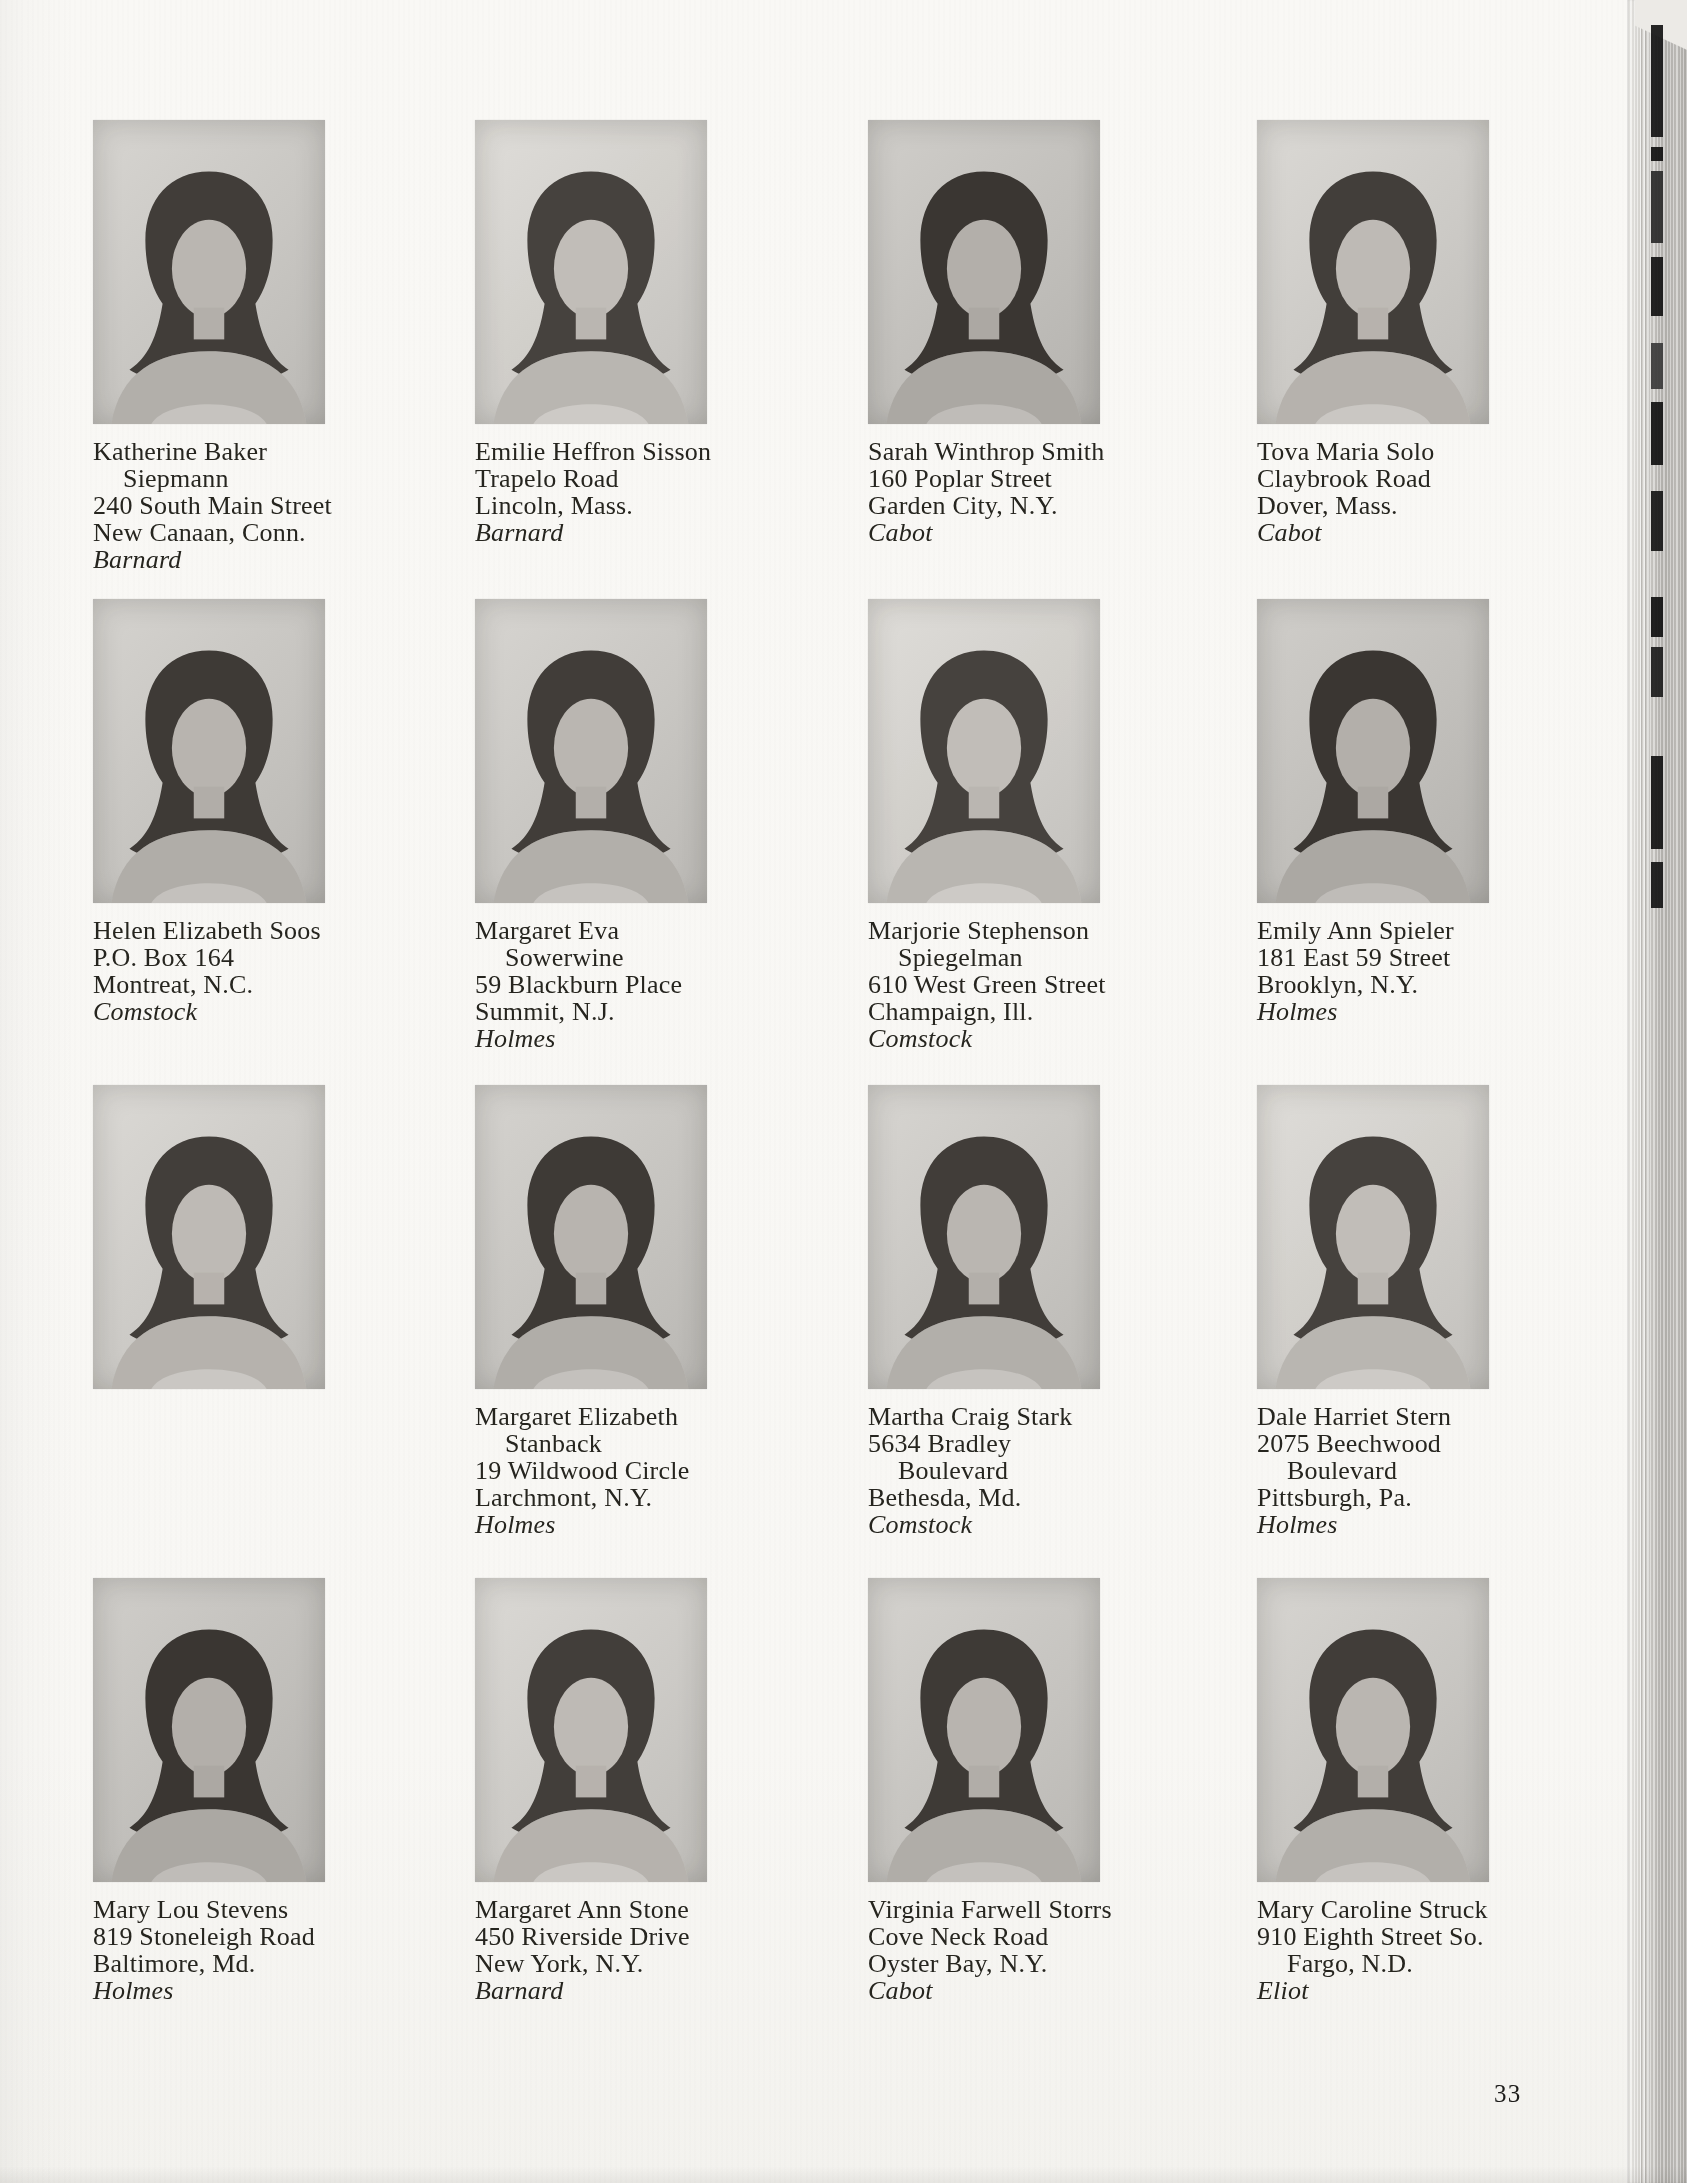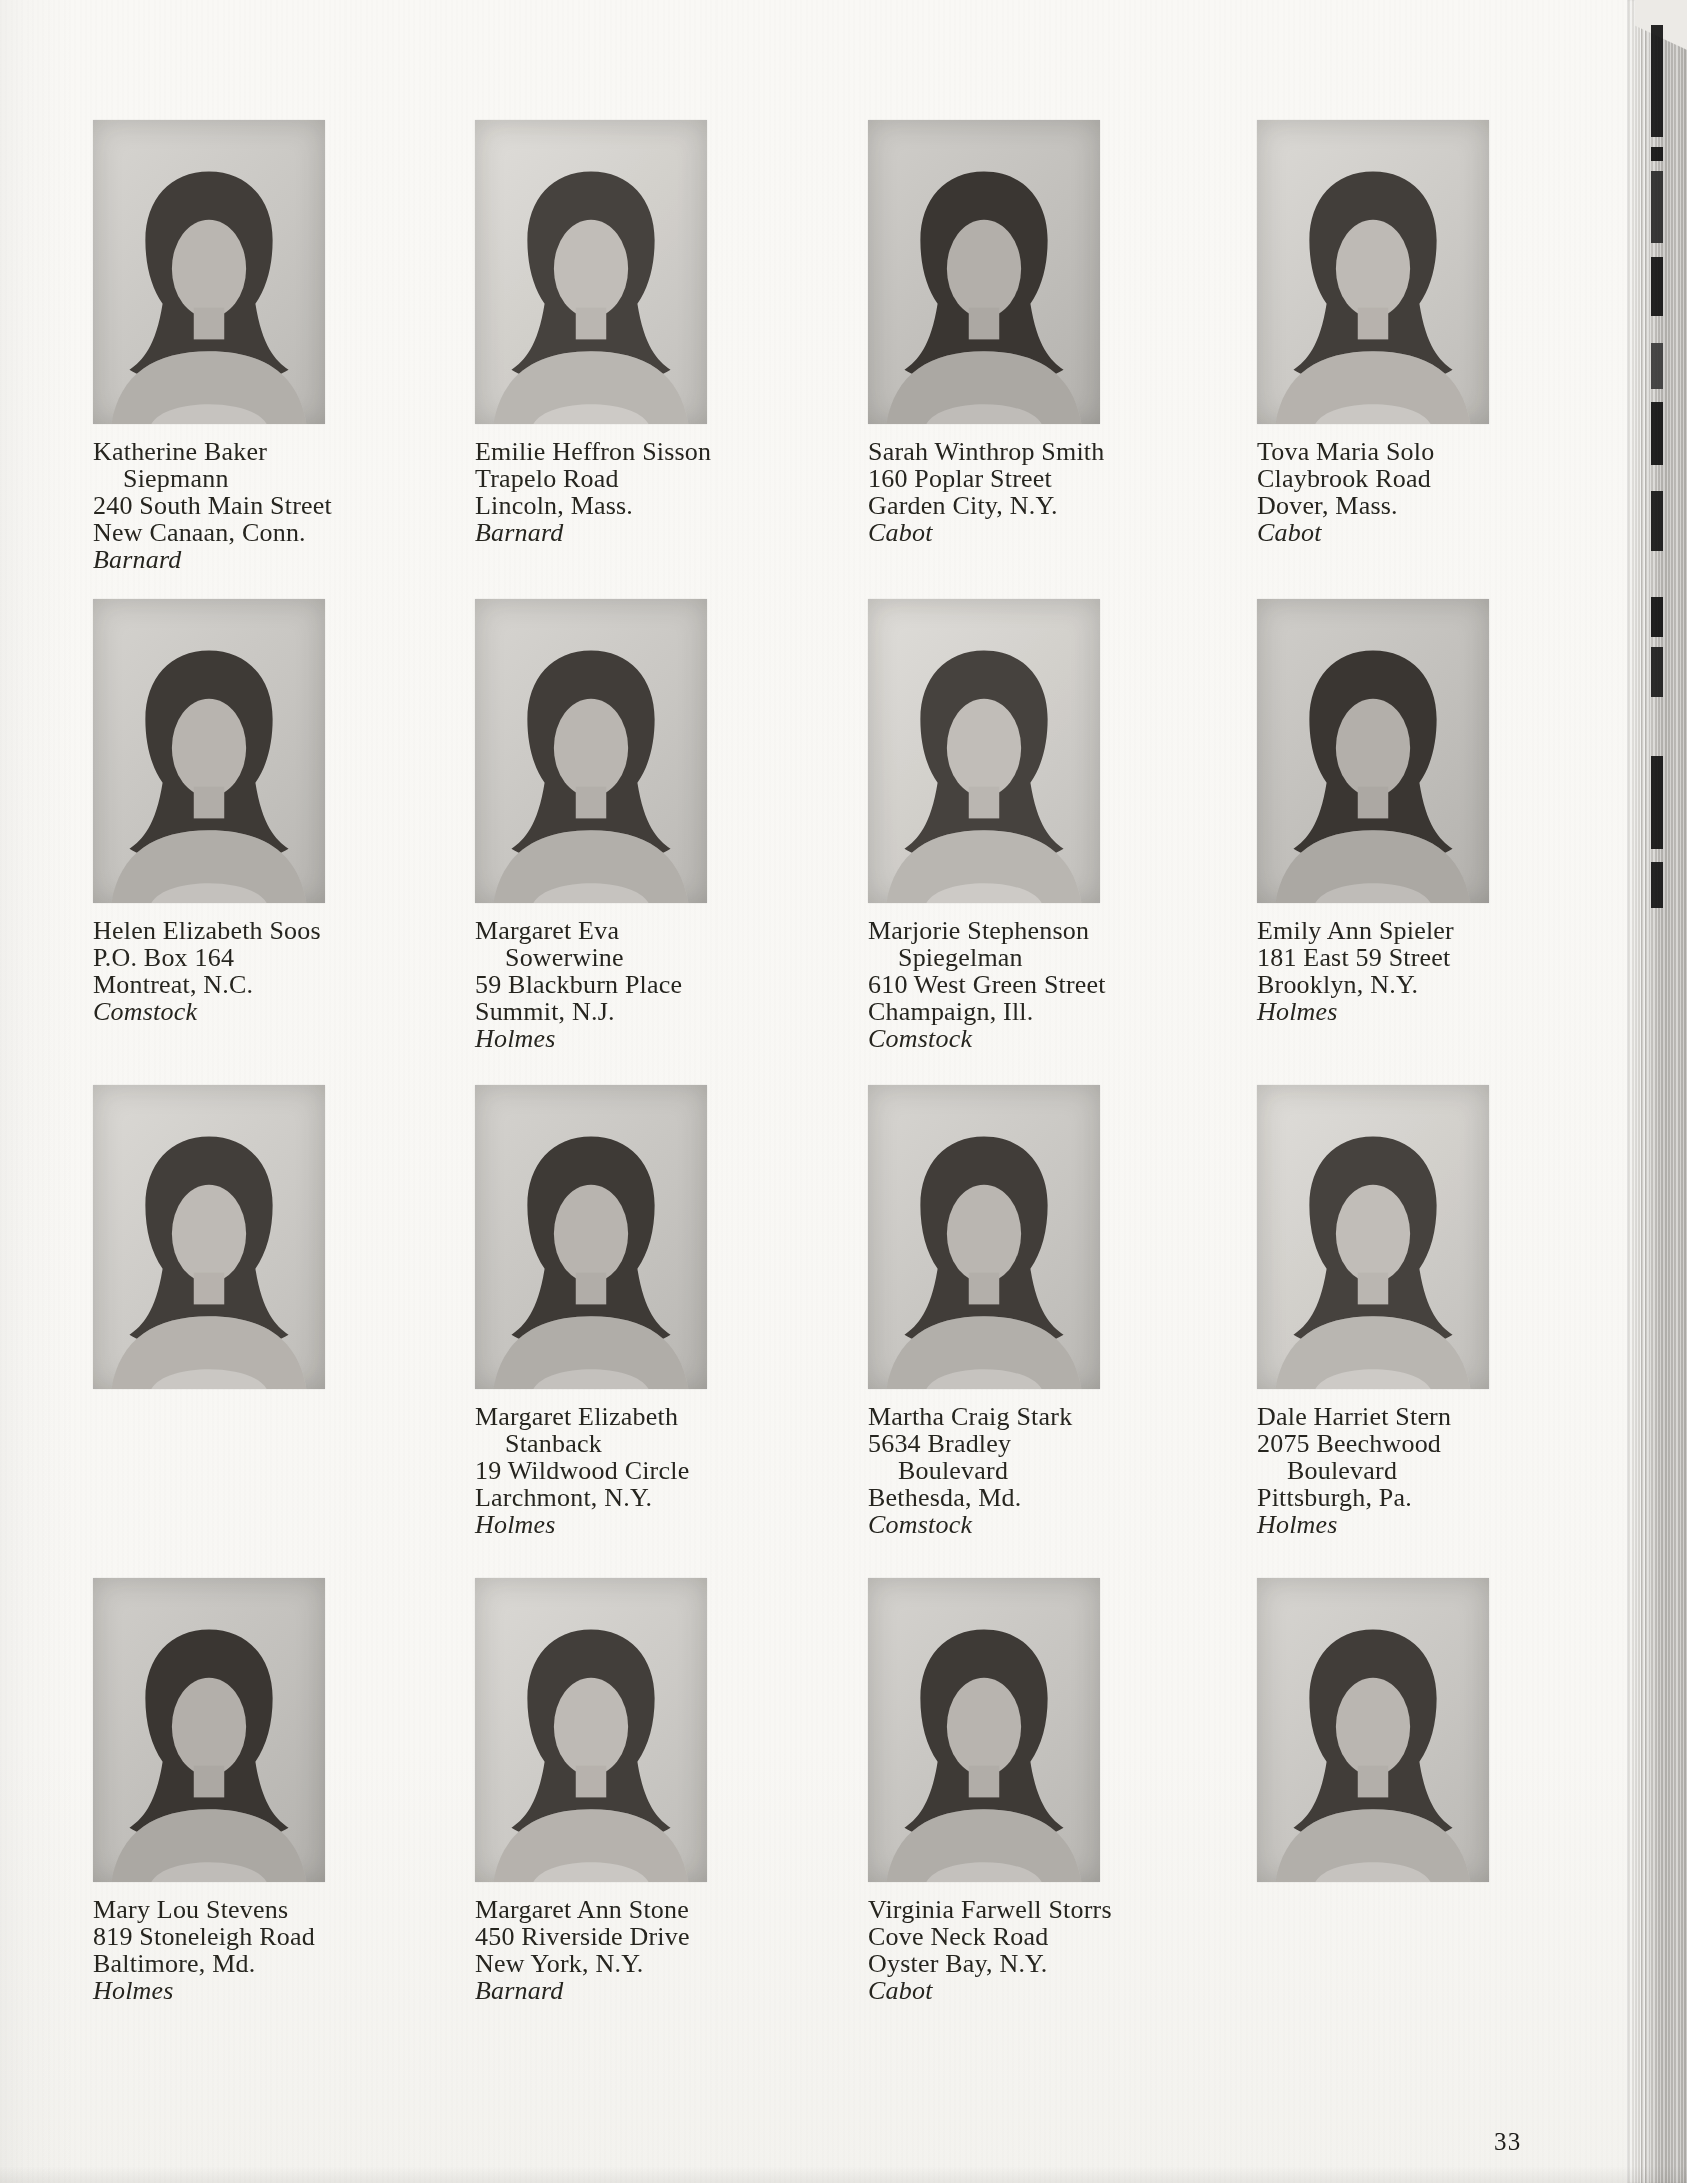--- a/index.html
+++ b/index.html
@@ -36,21 +36,21 @@
   .flip .photo svg{transform:scaleX(-1);}
 
   .caption{margin-top:14px;color:#26251f;font-size:26px;line-height:27px;letter-spacing:0.2px;}
   .line{white-space:nowrap;}
   .line.indent{padding-left:30px;}
   .line.house{font-style:italic;}
 
   
   .page-number{
     position:absolute;left:1494px;top:2080px;
-    font-size:25px;color:#1d1c1a;letter-spacing:1.3px;margin-top:48px;
+    font-size:25px;color:#1d1c1a;letter-spacing:1.3px;
   }
 
   
   .edge-band{
     position:absolute;top:0;bottom:0;right:0;width:60px;
     background:
       repeating-linear-gradient(90deg, rgba(255,255,255,0.35) 0 1.3px, rgba(0,0,0,0.05) 1.3px 3.3px),
       linear-gradient(90deg,#f2f1ee 0%, #e3e1dd 18%, #cfcdc9 40%, #b7b5b1 62%, #c4c2be 82%, #b2b0ac 100%);
     box-shadow:inset 1.3px 0 2px rgba(0,0,0,0.10);
   }
@@ -344,20 +344,26 @@
       <figure class="cell v0" style="left: 1257px; top: 1578px;">
     <div class="photo">
       <svg viewBox="0 0 350 460" preserveAspectRatio="none" aria-hidden="true">
         <path d="M175,78 c-58,0 -96,42 -96,104 c0,38 9,72 26,96 c-10,64 -30,86 -50,100 c44,30 196,30 240,0 c-20,-14 -40,-36 -50,-100 c17,-24 26,-58 26,-96 c0,-62 -38,-104 -96,-104 z" fill="#413d39"></path>
         <ellipse cx="175" cy="225" rx="56" ry="74" fill="#bab6b1"></ellipse>
         <rect x="152" y="284" width="46" height="48" fill="#b3afaa"></rect>
         <path d="M28,460 c12,-76 66,-110 147,-110 c81,0 135,34 147,110 z" fill="#c6c3bf"></path>
         <path d="M28,460 c12,-76 66,-110 147,-110 c81,0 135,34 147,110 l-60,0 c-22,-40 -152,-40 -174,0 z" fill="#8d8a85" opacity="0.35"></path>
       </svg>
     </div>
+    <figcaption class="caption">
+          <div class="line">Mary Caroline Struck</div>
+          <div class="line">910 Eighth Street So.</div>
+          <div class="line indent">Fargo, N.D.</div>
+          <div class="line house">Eliot</div>
+        </figcaption>
   </figure>
     </div>
 
   <div class="page-number">33</div>
 
   <div class="edge-band"></div>
   <div class="edge-line"></div>
   <div class="edge-corner"></div>
   <div class="edge-dashes"></div>
 </div>

